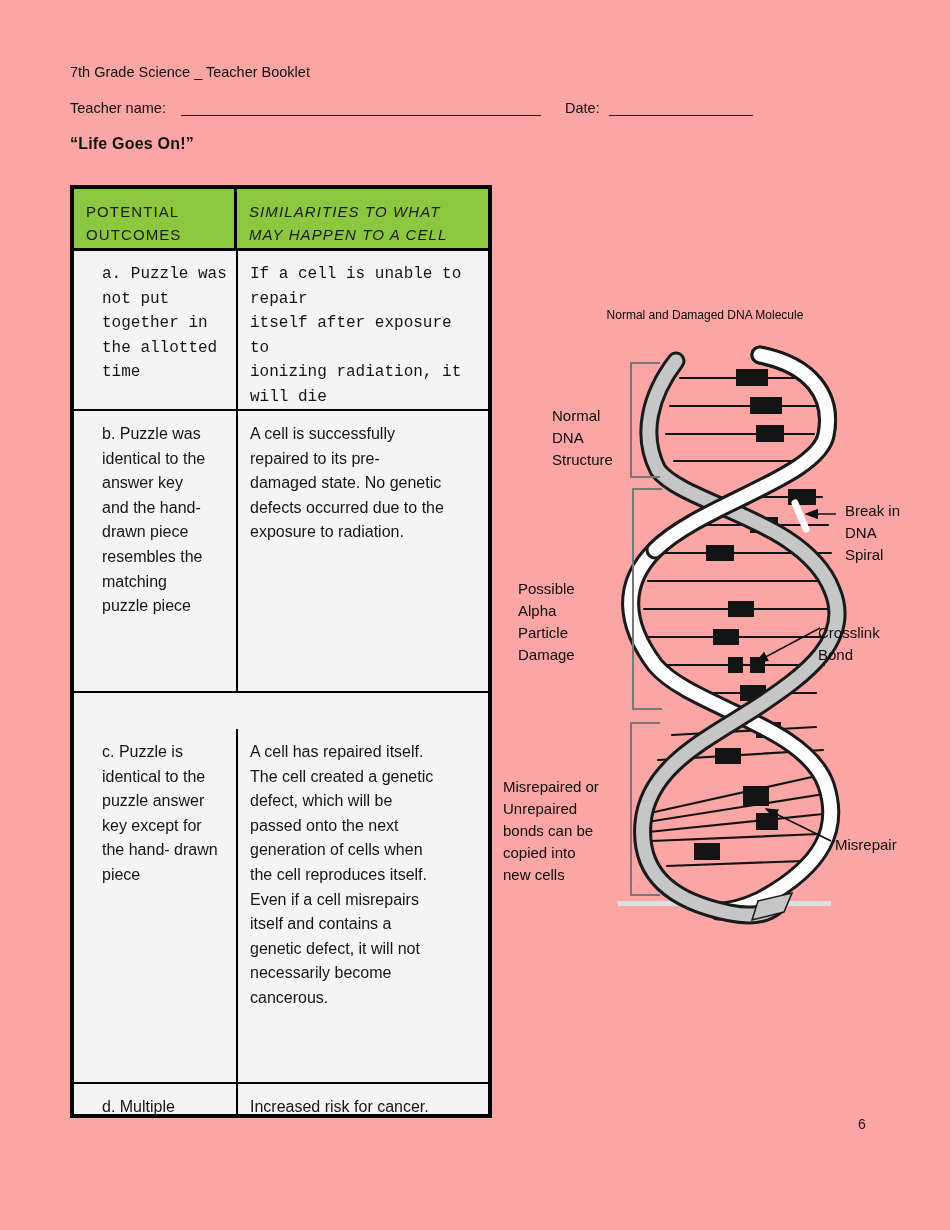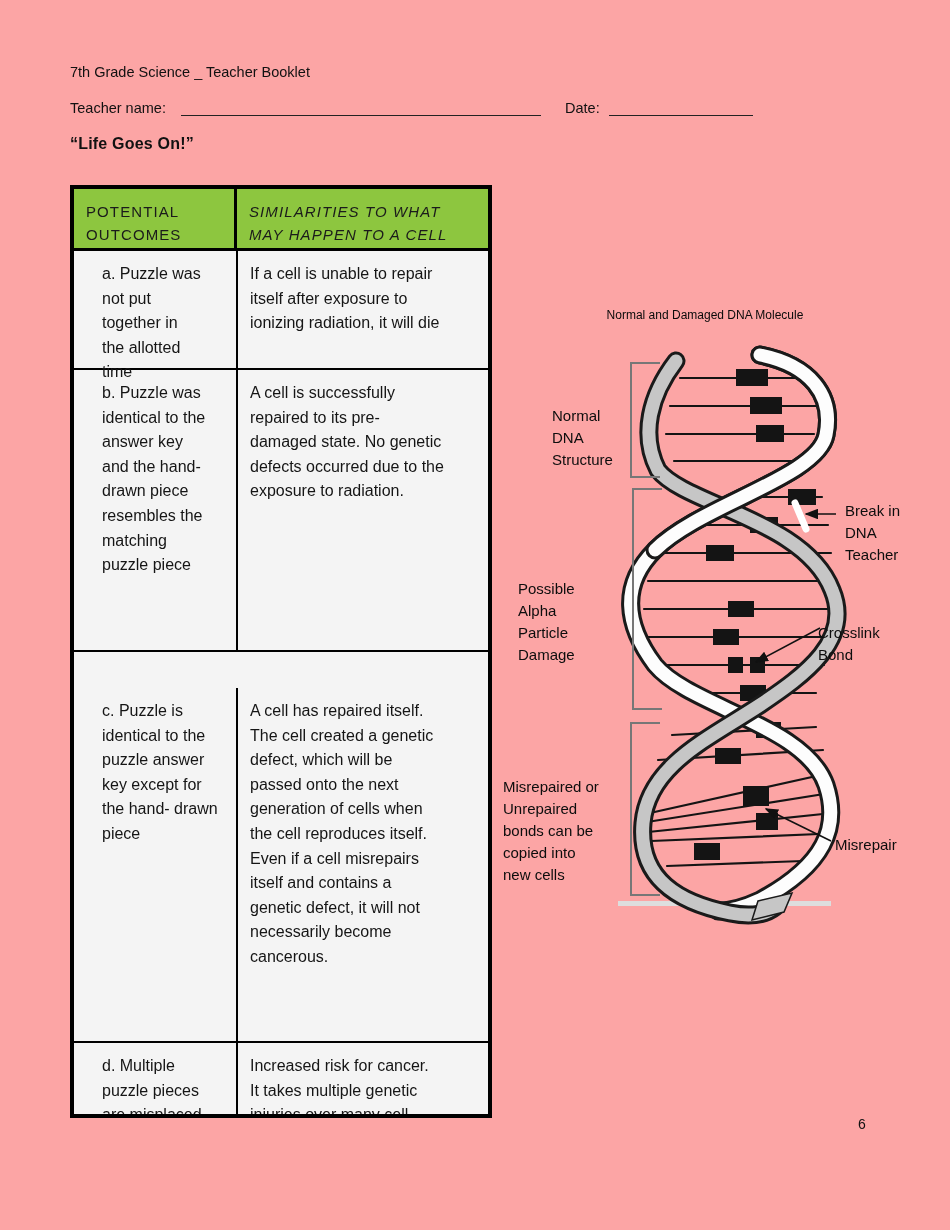--- a/index.html
+++ b/index.html
@@ -31,21 +31,21 @@
     font-size:15px; line-height:23px; letter-spacing:1.1px; color:#1b1b1b;
   }
   .trow-header .tcell-l { padding:11px 4px 0 12px; border-right:3px solid #000; flex-basis:163px; }
   .trow-header .tcell-r { padding:11px 4px 0 12px;font-style:italic; }
   .tcell-l {
     flex:0 0 164px; border-right:2px solid #000; box-sizing:border-box;
     padding:11px 6px 0 28px; white-space:pre-line;
   }
   .tcell-r { flex:1; padding:11px 8px 7px 12px; white-space:pre-line; }
   .trow-body { font-size:16px; line-height:24.6px; color:#151515; }
-  .row-a { height:119px; }
+  .row-a { height:160px;font-family:Liberation Mono, monospace; }
   .row-b { height:282px; }
   .row-c { height:355px;margin-top:36px; }
   .row-d { height:181px; border-bottom:none; }
 
   
   .figure { left:500px; top:300px; width:445px; height:645px; }
   .fig-title { left:30px; top:8px; width:350px; text-align:center; font-size:12px; color:#0a0a0a; }
   .fig-label { font-size:15px; line-height:22px; white-space:pre-line; color:#0d0d0d; }
   .lbl-normal      { left:52px;  top:105px; }
   .lbl-alpha       { left:18px;  top:278px; }
@@ -229,21 +229,21 @@
 Alpha
 Particle
 Damage</div>
     <div class="abs fig-label lbl-misrepaired">Misrepaired or
 Unrepaired
 bonds can be
 copied into
 new cells</div>
     <div class="abs fig-label lbl-break">Break in
 DNA
-Teacher</div>
+Spiral</div>
     <div class="abs fig-label lbl-crosslink">Crosslink
 Bond</div>
     <div class="abs fig-label lbl-misrepair">Misrepair</div>
   </div>
 
   <div class="abs page-num">6</div>
 
 </div>
 
 </body></html>

